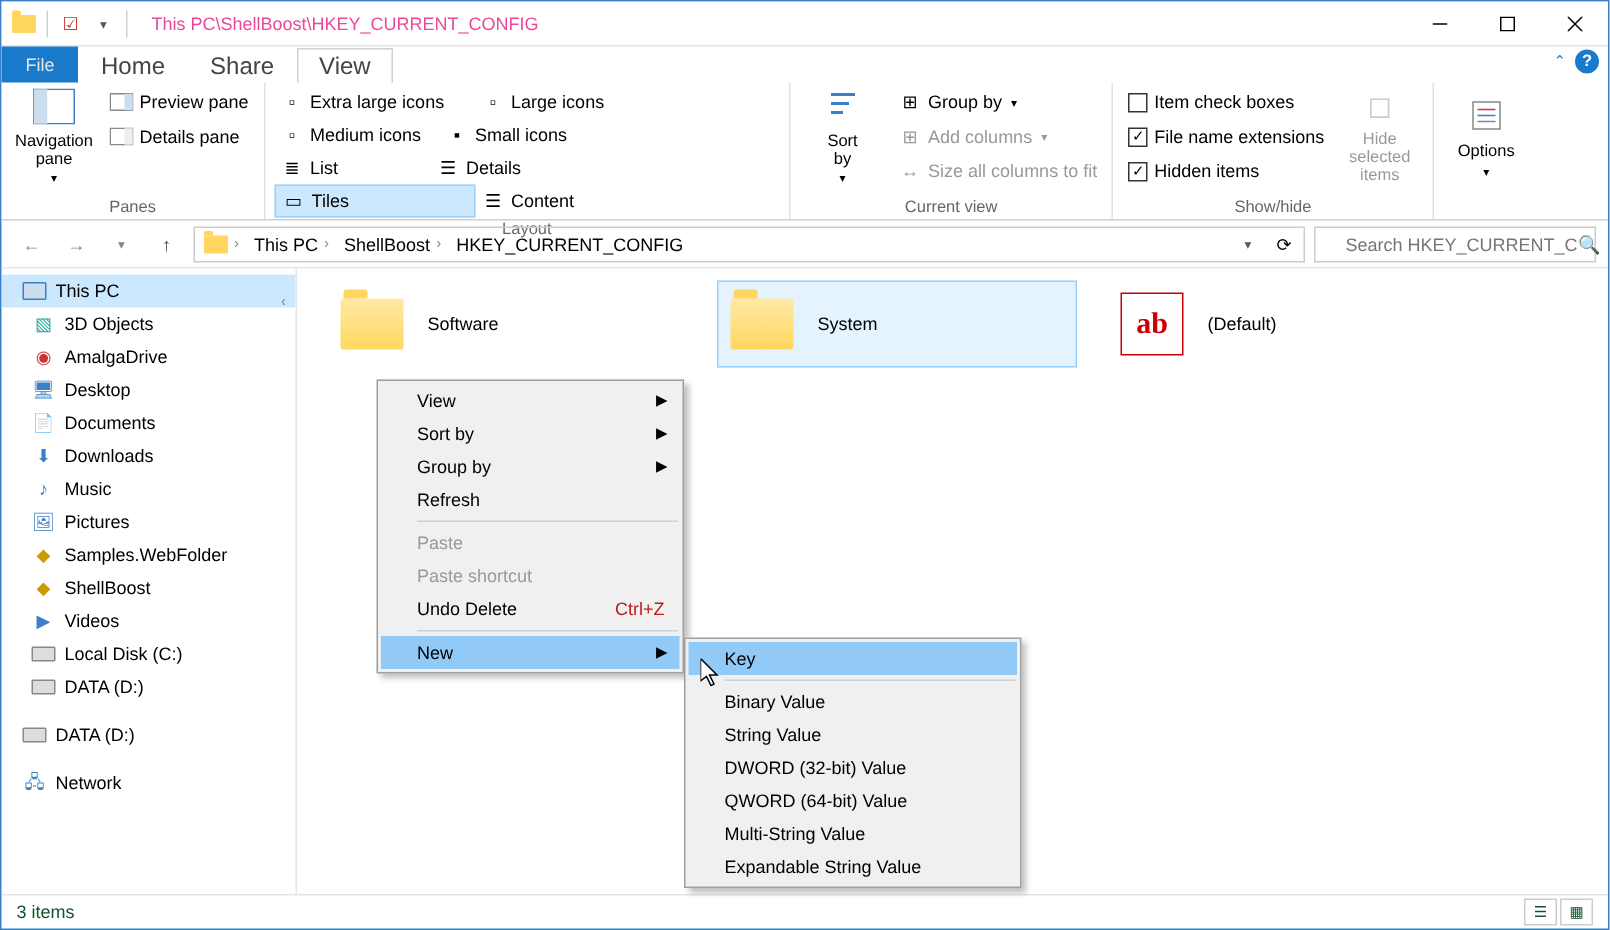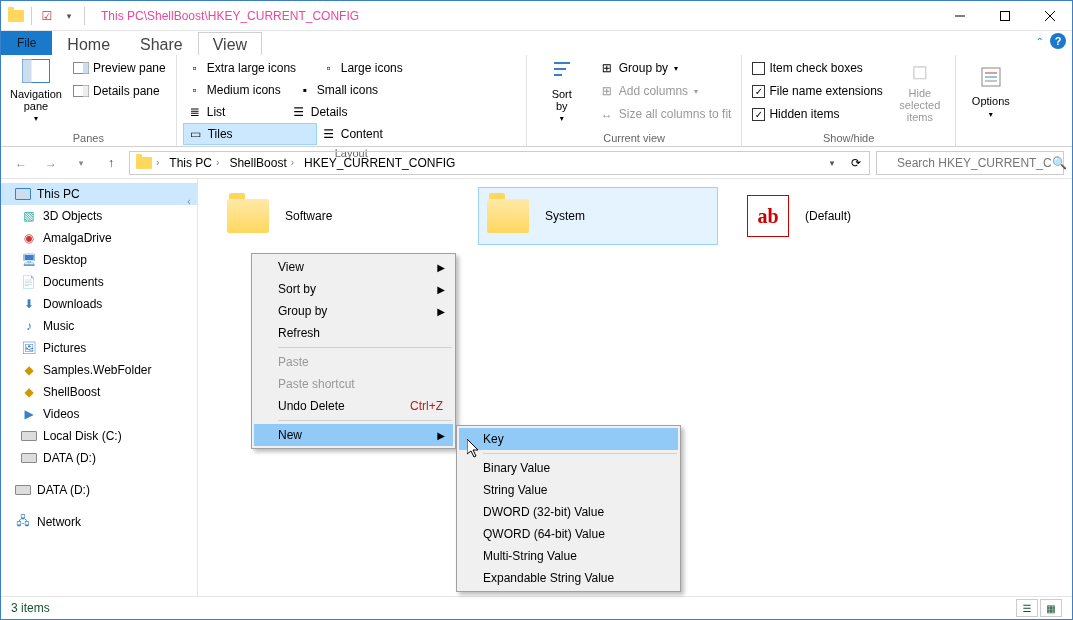--- a/index.html
+++ b/index.html
@@ -9,21 +9,21 @@
 .titlebar { height: 30px; display: flex; align-items: center; background: #fff; border-bottom: 1px solid #e5e5e5; }
 .qat { display: flex; align-items: center; gap: 0; padding: 0 4px; }
 .qat-btn { width: 22px; height: 22px; display: flex; align-items: center; justify-content: center; }
 .qat-sep { width: 1px; height: 18px; background: #d0d0d0; margin: 0 4px; }
 .title-text { flex: 1; padding-left: 8px; font-size: 12px; color: #ec4899; }
 .winctl { display: flex; }
 .winctl-btn { width: 45px; height: 29px; display: flex; align-items: center; justify-content: center; color: #000; }
 
 
 .tabs-row { height: 24px; display: flex; align-items: flex-end; position: relative; }
-.file-tab { background: #1979ca; color: #0f172a; height: 24px; line-height: 24px; padding: 0 16px; font-size: 12px; }
+.file-tab { background: #1979ca; color: #e5e5e5; height: 24px; line-height: 24px; padding: 0 16px; font-size: 12px; }
 .tab { height: 23px; line-height: 23px; padding: 0 14px; font-size: 16px; color: #444; border: 1px solid transparent; border-bottom: none; }
 .tab.active { border-color: #d0d0d0; background: #fff; }
 .tabs-right { position: absolute; right: 6px; top: 2px; display: flex; gap: 6px; align-items: center; }
 .help-icon { width: 16px; height: 16px; border-radius: 50%; background: #1979ca; color: #fff; display: flex; align-items: center; justify-content: center; font-size: 11px; font-weight: bold; }
 
 
 .ribbon { height: 92px; border-bottom: 1px solid #d0d0d0; background: #fff; display: flex; }
 .ribbon-group { border-right: 1px solid #e1e1e1; display: flex; flex-direction: column; padding: 2px 6px 0 6px; }
 .ribbon-group-body { flex: 1; display: flex; align-items: flex-start; gap: 4px; }
 .ribbon-group-label { text-align: center; font-size: 11px; color: #666; padding: 2px 0; }

